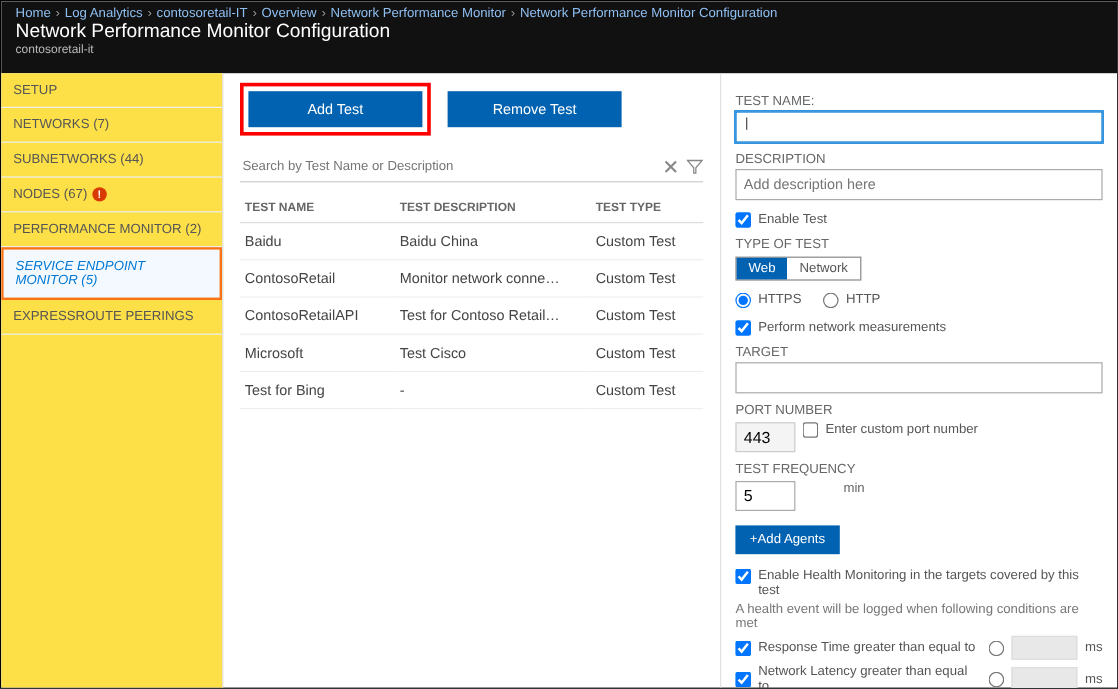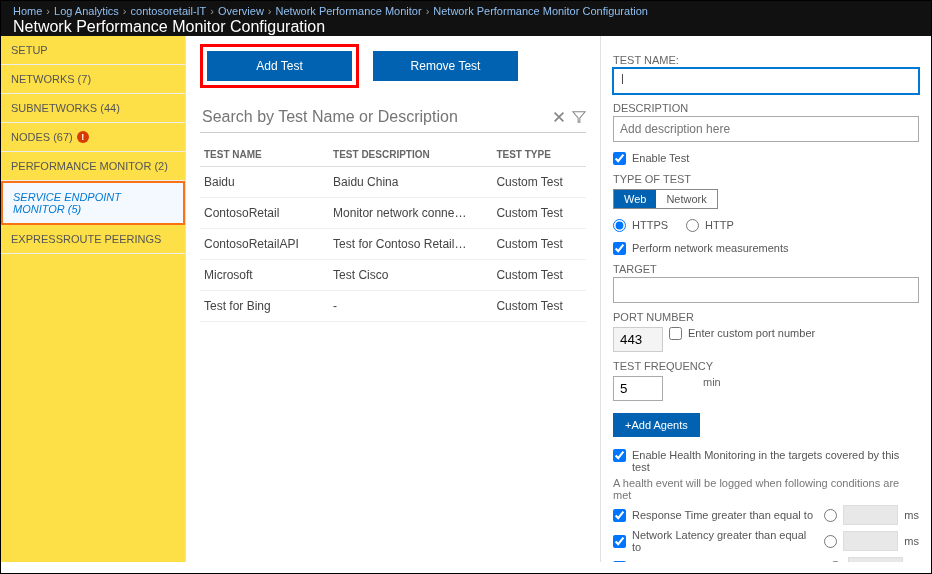--- a/index.html
+++ b/index.html
@@ -10,21 +10,21 @@
     background: #fff;
     width: 932px;
     height: 574px;
     overflow: hidden;
     border: 1px solid #000;
   }
   
   .topbar {
     background: #111;
     color: #fff;
-    height: 35px;
+    height: 60px;
     padding: 4px 12px 2px 12px;
   }
   .breadcrumbs {
     font-size: 11px;
     color: #8fbff2;
     display: flex;
     gap: 4px;
     flex-wrap: wrap;
     align-items: center;
   }
@@ -106,21 +106,21 @@
     display: flex;
     align-items: center;
     border-bottom: 1px solid #ccc;
     margin-bottom: 10px;
     padding: 2px 0;
   }
   .search-input {
     flex: 1;
     border: none;
     outline: none;
-    font-size: 16px;
+    font-size: 11px;
     color: #777;
     padding: 4px 2px;
   }
   .search-icons { display: flex; gap: 6px; color: #888; }
   .icon-svg { width: 14px; height: 14px; display: block; }
 
   table.tests {
     width: 100%;
     border-collapse: collapse;
     font-size: 12px;

